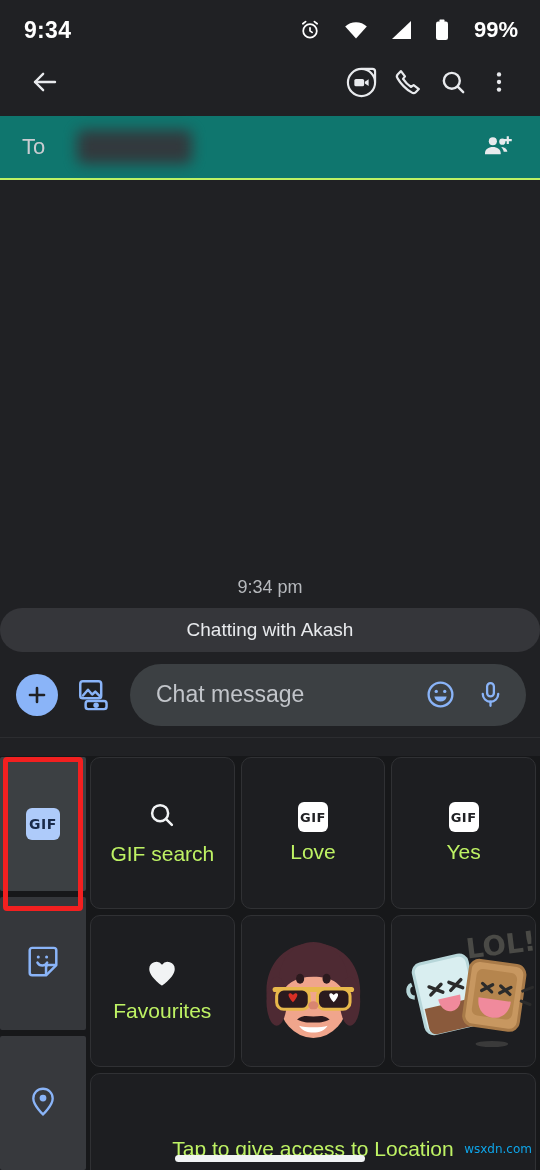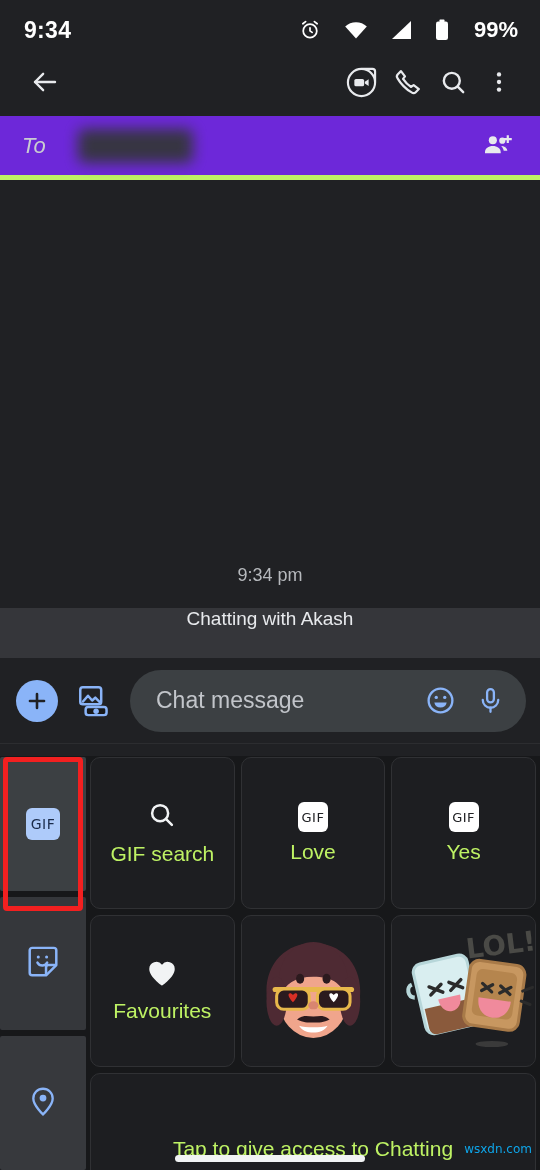--- a/index.html
+++ b/index.html
@@ -41,56 +41,56 @@
     display:flex; align-items:center; justify-content:center;
     border-radius:50%;
   }
   .iconbtn svg { display:block; }
 
   
   .torow {
     height:64px;
     display:flex; align-items:center;
     padding:0 20px 0 22px;
-    border-bottom:5px solid #bef264;
-    background:#6d28d9;
-    font-style:italic;
+    border-bottom:2px solid #bef264;
+    background:#0f766e;
   }
   .to-label { font-size:22px; color:#c9ccd1; }
   .to-chip {
     margin-left:32px;
     width:115px; height:34px;
     border-radius:6px;
     background:#34363b;
     filter:blur(7px);
     opacity:.95;
   }
   .torow .spacer { flex:1; }
 
   
   .conversation {
     height:428px;
     background:#202124;
     position:relative;
   }
   .msg-time {
     position:absolute;
-    left:0; right:0; bottom:22px;
+    left:0; right:0; bottom:10px;
     text-align:center;
     font-size:18px;
     color:#b6b9bd;
   }
 
   
   .chat-banner {
-    height:50px;
+    height:44px;
     background:#35363a;
-    display:flex; justify-content:center;
+    display:flex; align-items:center; justify-content:center;
     font-size:19px;
     color:#e8eaed;
+    border-radius:23px;
   }
 
   
   .compose {
     height:86px;
     background:#202124;
     display:flex; align-items:center;
     padding:0 14px 0 16px;
     gap:14px;
     border-bottom:1px solid #2c2d30;
@@ -162,21 +162,21 @@
   }
   .cell-label { font-size:21px; color:#bef264; }
   .cell.wide { grid-column:1 / span 3; }
   .cell.sticker { padding:0; }
 
   .gif-badge {
     width:30px; height:30px;
     border-radius:6px;
     background:#ffffff;
     color:#202124;
-    font-size:13px; font-weight:400;
+    font-size:13px; font-weight:700;
     letter-spacing:.5px;
     display:flex; align-items:center; justify-content:center;
     font-family:"DejaVu Sans", sans-serif;
   }
   .gif-badge.blue { background:#aecbfa; color:#1a2b4a; width:34px; height:32px; font-size:14px; }
 
   
   .annotation {
     position:absolute;
     left:3px; top:757px;
@@ -434,21 +434,21 @@
             <path d="M86 64l10 7M96 64l-10 7" stroke="#2b2b2b" stroke-width="3.2" stroke-linecap="round"></path>
             <path d="M104 64l10 7M114 64l-10 7" stroke="#2b2b2b" stroke-width="3.2" stroke-linecap="round"></path>
             <path d="M84 78h32c0 12-7 18-16 18s-16-6-16-18z" fill="#f08a9c"></path>
             <path d="M126 66l9-5M126 76l9 2" stroke="#2b2b2b" stroke-width="3" stroke-linecap="round"></path>
           </g>
           <ellipse cx="98" cy="122" rx="16" ry="3" fill="#3a3a3a"></ellipse>
         </svg>
       </div>
 
       <div class="cell wide">
-        <span class="cell-label">Tap to give access to Chatting</span>
+        <span class="cell-label">Tap to give access to Location</span>
       </div>
 
     </div>
   </div>
 
   <div class="annotation"></div>
 
   <div class="home-indicator"></div>
   <div class="watermark">wsxdn.com</div>
 

